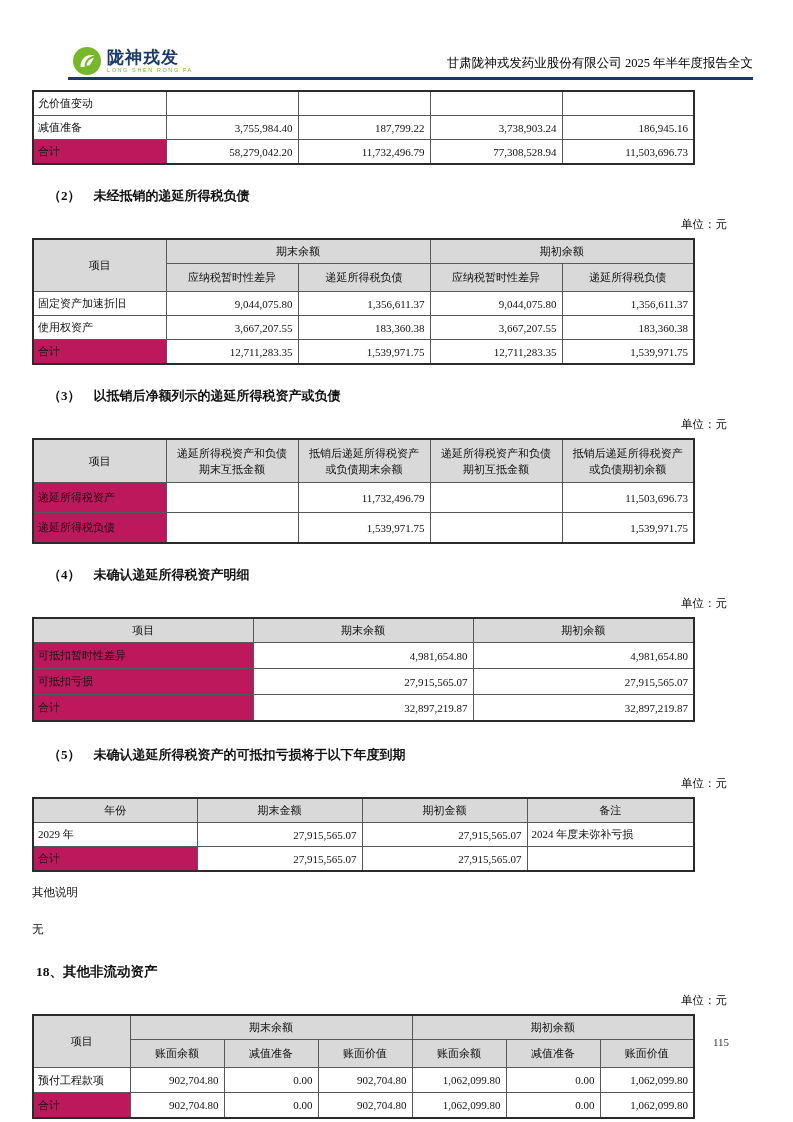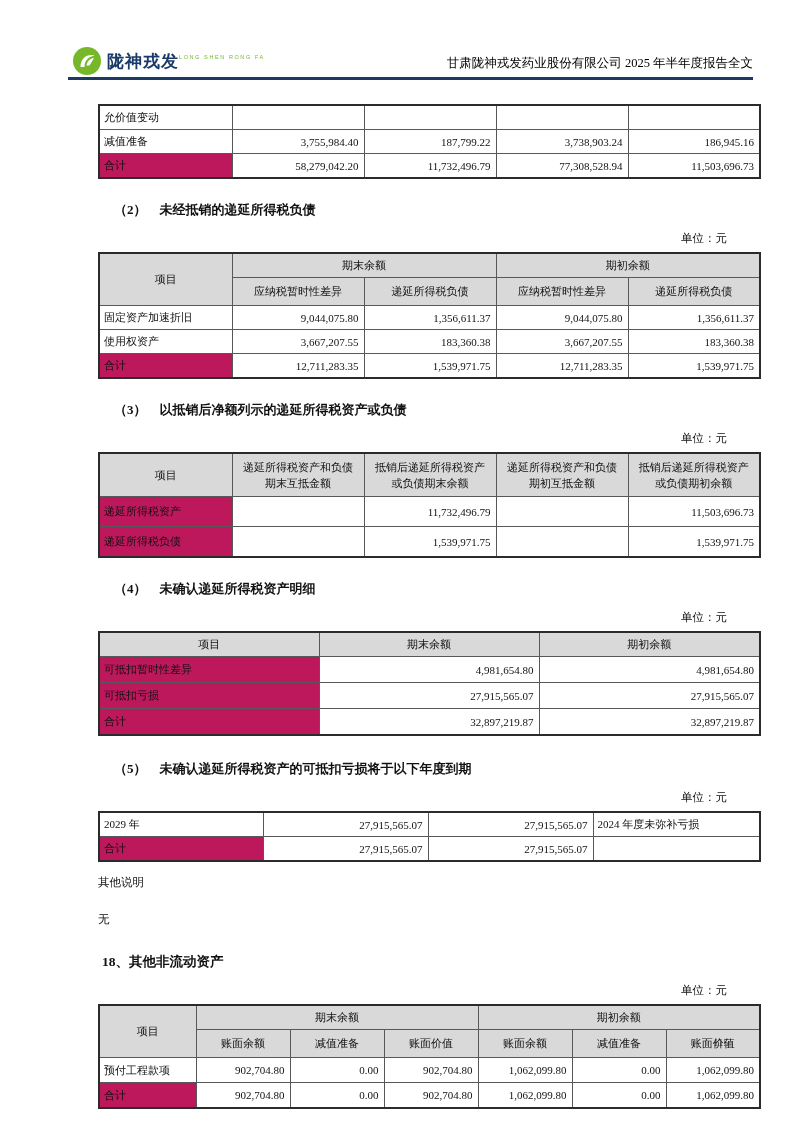--- a/index.html
+++ b/index.html
@@ -3,29 +3,29 @@
 <meta charset="utf-8">
 <style>
   html,body { margin:0; padding:0; background:#888; }
   .page {
     position:relative; width:793px; height:1122px; margin:0 auto;
     background:#ffffff; overflow:hidden;
     font-family:"Liberation Serif","DejaVu Serif",serif; color:#111;
   }
   
   .logo { position:absolute; left:72px; top:46px; display:flex; align-items:center; gap:5px; }
-  .logo-text { display:flex; flex-direction:row; line-height:1; }
+  .logo-text { display:flex; flex-direction:column; line-height:1; }
   .logo-cn { font-family:"Liberation Sans","DejaVu Sans",sans-serif; font-weight:bold;
              font-size:17px; color:#1a3a6a; letter-spacing:1px; }
   .logo-en { font-family:"Liberation Sans","DejaVu Sans",sans-serif; font-size:5.5px;
              color:#76b82a; letter-spacing:1.6px; margin-top:2px; }
   .doc-title { position:absolute; top:55px; right:40px; font-size:12.5px; color:#000; }
   .header-rule { position:absolute; left:68px; right:40px; top:77px; height:3px; background:#1b3a63; }
   
-  .content { padding:90px 66px 0 98px;margin-top:14px; }
+  .content { padding:90px 66px 0 32px; }
   .sec-h { font-weight:bold; font-size:13px; line-height:18px; padding-left:16px; margin-top:22px; }
   .sec-h.big { font-size:13.5px; padding-left:4px; margin-top:26px; }
   .unit { text-align:right; font-size:11.5px; margin-top:12px; line-height:15px; }
   .note-line { font-size:11.5px; margin-top:13px; line-height:15px; }
   .note-line.gap { margin-top:22px; }
   
   table.tbl { border-collapse:collapse; table-layout:fixed; width:661px;
               font-size:11px; margin-top:6px; border:2px solid #2b2b2b; }
   .tbl td, .tbl th { border:1px solid #57585a; vertical-align:middle;
                      overflow:hidden; white-space:nowrap; height:21px; padding:0; }
@@ -211,20 +211,26 @@
     <div class="sec-h" style="margin-top:24px;">（5）　未确认递延所得税资产的可抵扣亏损将于以下年度到期</div>
     <div class="unit">单位：元</div>
     <table class="tbl">
       <colgroup>
           <col style="width:164px">
           <col style="width:165px">
           <col style="width:165px">
           <col style="width:167px">
         </colgroup>
       <tbody>
+          <tr>
+        <th>年份</th>
+        <th>期末金额</th>
+        <th>期初金额</th>
+        <th>备注</th>
+      </tr>
       <tr>
         <td class="lbl">2029 年</td>
         <td class="num">27,915,565.07</td>
         <td class="num">27,915,565.07</td>
         <td class="lbl">2024 年度未弥补亏损</td>
       </tr>
       <tr>
         <td class="lbl gray">合计</td>
         <td class="num">27,915,565.07</td>
         <td class="num">27,915,565.07</td>

